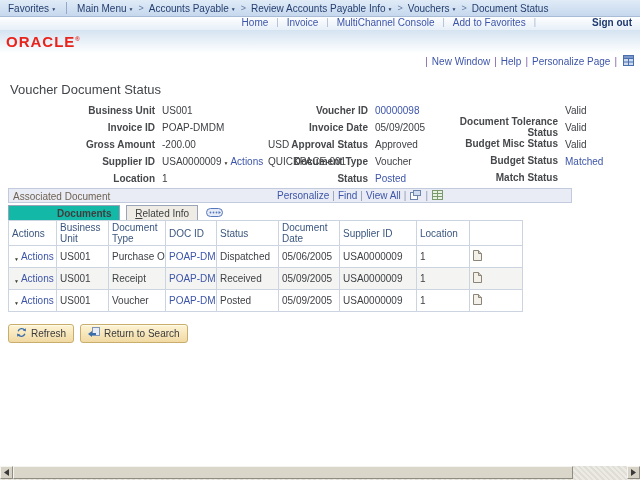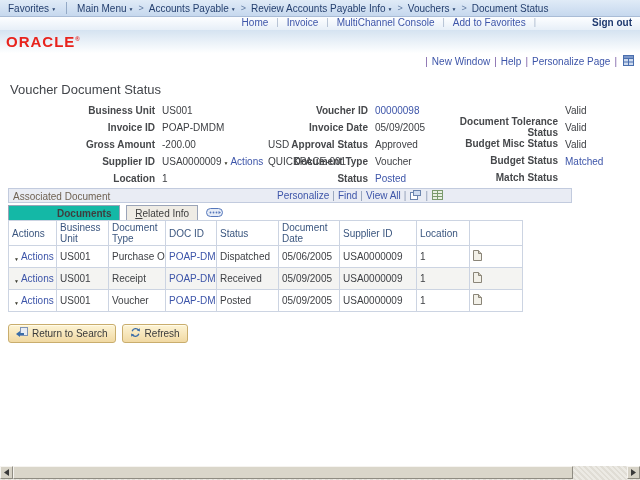--- a/index.html
+++ b/index.html
@@ -308,36 +308,36 @@
         <td class="icon-cell"><span data-name="document-report-icon"><svg width="9" height="11">
                   <path d="M0.5 0.5 h5 l3 3 v7 h-8 z" fill="#f2f0e8" stroke="#8a8578"></path>
                   <path d="M5.5 0.5 v3 h3" fill="#cdc8b8" stroke="#8a8578"></path>
                 </svg></span></td>
       </tr>
     </tbody>
       </table>
   </div>
 
   <div class="footer-btns" data-name="footer-buttons">
-    <span class="ps-btn" data-name="return-to-search-button">
-      <span data-name="return-to-search-icon"><svg width="12" height="11">
-            <rect x="4.5" y="0.5" width="7" height="8" fill="#e8ecf4" stroke="#8094b5"></rect>
-            <line x1="2" y1="7" x2="8" y2="7" stroke="#3a6ca8" stroke-width="2"></line>
-            <polygon points="0,7 4,4 4,10" fill="#3a6ca8"></polygon>
-          </svg></span>
-      <span>Return to Search</span>
-    </span>
     <span class="ps-btn" data-name="refresh-button">
       <span data-name="refresh-icon"><svg width="11" height="11">
             <path d="M2.2 4.2 A3.5 3.5 0 0 1 8.6 3.4" fill="none" stroke="#3a6ca8" stroke-width="1.4"></path>
             <polygon points="9.8,1.2 9.9,4.6 6.9,3.2" fill="#3a6ca8"></polygon>
             <path d="M8.8 6.8 A3.5 3.5 0 0 1 2.4 7.6" fill="none" stroke="#3a6ca8" stroke-width="1.4"></path>
             <polygon points="1.2,9.8 1.1,6.4 4.1,7.8" fill="#3a6ca8"></polygon>
           </svg></span>
       <span>Refresh</span>
+    </span>
+    <span class="ps-btn" data-name="return-to-search-button">
+      <span data-name="return-to-search-icon"><svg width="12" height="11">
+            <rect x="4.5" y="0.5" width="7" height="8" fill="#e8ecf4" stroke="#8094b5"></rect>
+            <line x1="2" y1="7" x2="8" y2="7" stroke="#3a6ca8" stroke-width="2"></line>
+            <polygon points="0,7 4,4 4,10" fill="#3a6ca8"></polygon>
+          </svg></span>
+      <span>Return to Search</span>
     </span>
   </div>
 
   <div class="hscroll" data-name="horizontal-scrollbar">
     <span class="sb-btn sb-left" data-name="scroll-left-button">
         <svg width="5" height="7">
           <polygon points="5,0 0,3.5 5,7" fill="#3a3a3a"></polygon>
         </svg>
       </span>
     <span class="sb-thumb" data-name="scrollbar-thumb"></span>

